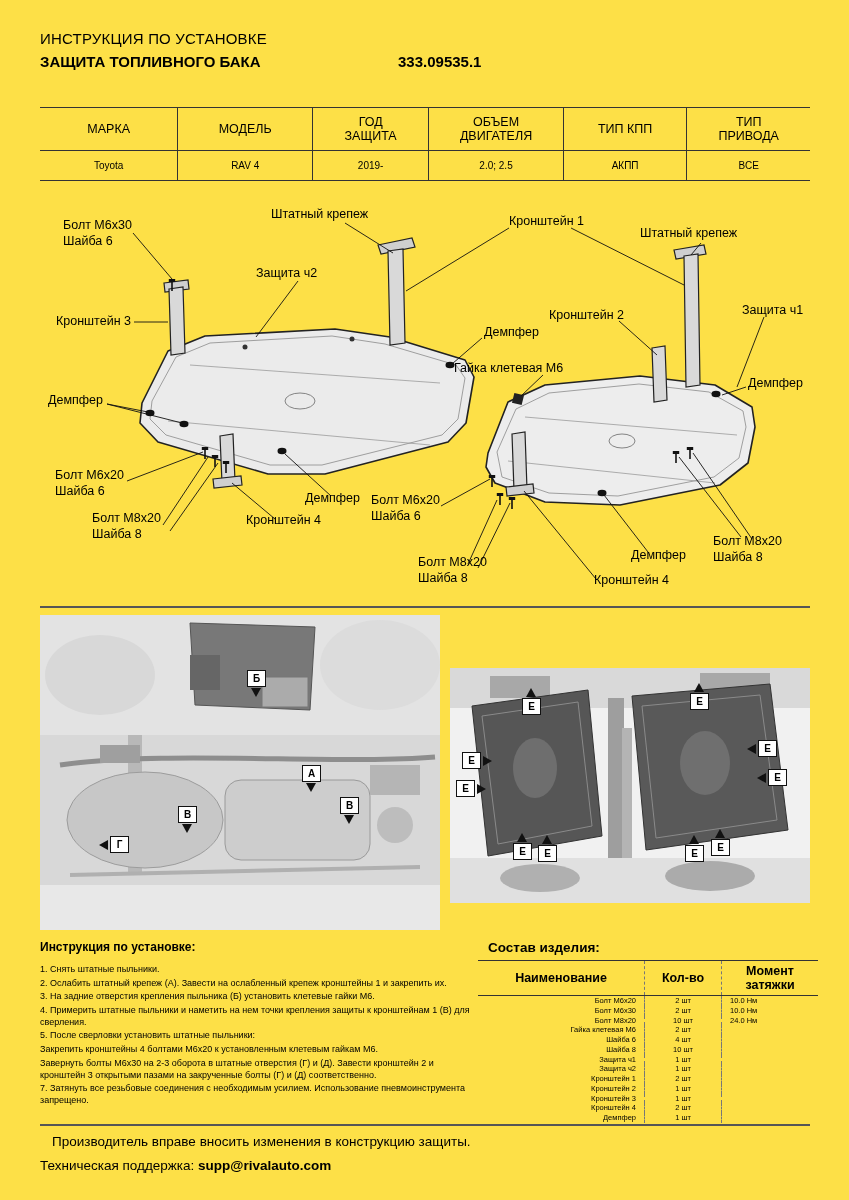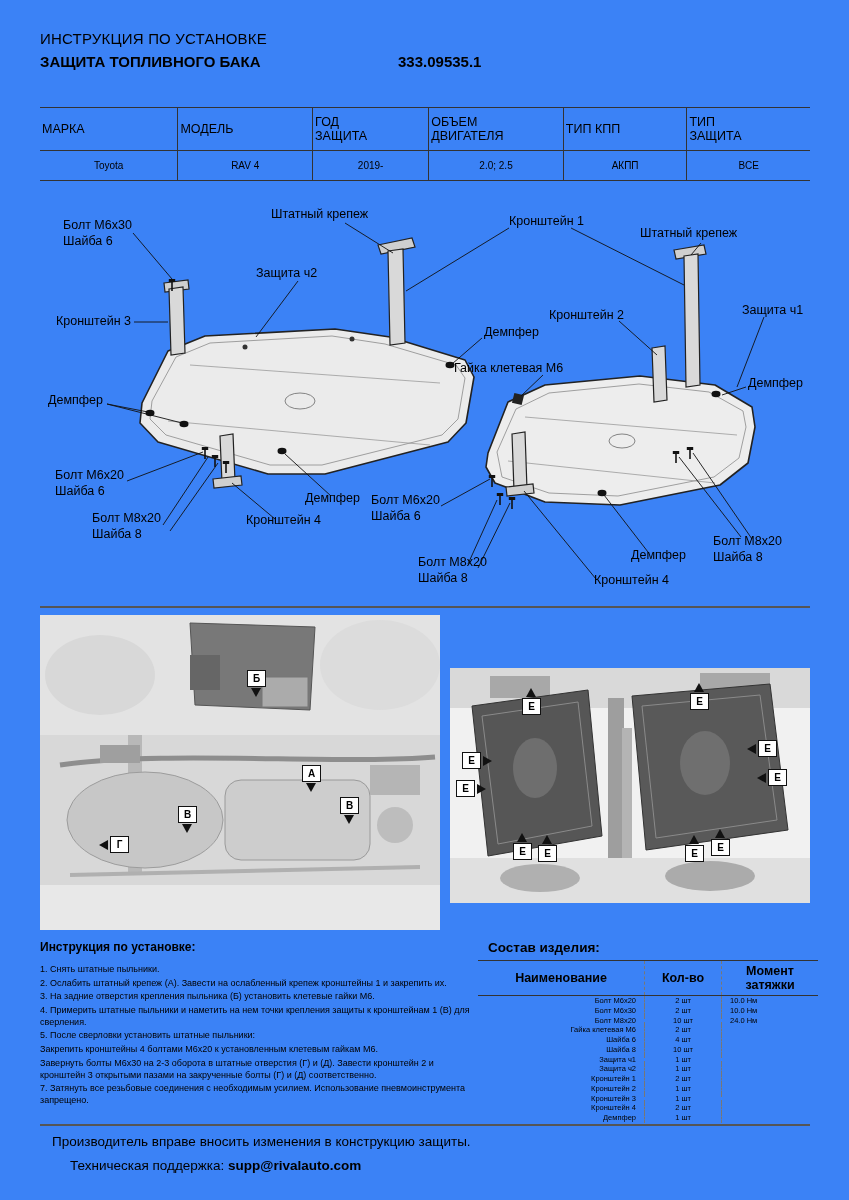--- a/index.html
+++ b/index.html
@@ -1,27 +1,27 @@
 <!DOCTYPE html>
 <html><head>
 <meta charset="utf-8">
 <style>
   html,body{margin:0;padding:0;background:#fff;}
-  .page{position:relative;width:849px;height:1200px;background:#3b82f6;overflow:hidden;
+  .page{position:relative;width:849px;height:1200px;background:#fde047;overflow:hidden;
         font-family:"Liberation Sans","DejaVu Sans",sans-serif;color:#000;}
 
   
   .hdr{position:absolute;left:40px;top:30px;width:770px;}
   .hdr-line1{font-size:15px;letter-spacing:.2px;}
   .hdr-line2{position:relative;margin-top:6px;font-size:15px;font-weight:bold;}
   .part-no{position:absolute;left:358px;top:0;font-weight:bold;}
 
   
   table.spec{position:absolute;left:40px;top:107px;width:770px;border-collapse:collapse;table-layout:fixed;}
-  table.spec th{font-weight:normal;font-size:12.5px;white-space:pre-line;padding:7px 2px;text-align:left;vertical-align:middle;}
+  table.spec th{font-weight:normal;font-size:12.5px;white-space:pre-line;padding:7px 2px;text-align:center;vertical-align:middle;}
   table.spec td{font-size:10px;text-align:center;padding:9px 2px;vertical-align:middle;}
   table.spec thead tr{border-top:1.3px solid #333;border-bottom:1.3px solid #333;}
   table.spec tbody tr{border-bottom:1.3px solid #333;}
   table.spec th+th, table.spec td+td{border-left:1px solid #333;}
 
   
   .diagram{position:absolute;left:0;top:195px;width:849px;height:412px;}
   .diagram svg{position:absolute;left:0;top:0;width:849px;height:412px;}
   .labels{position:absolute;left:0;top:0;width:849px;height:412px;}
   .dlabel{position:absolute;font-size:12.5px;line-height:1.25;white-space:pre-line;}
@@ -55,21 +55,21 @@
   .parts-title{font-size:13.5px;font-weight:bold;margin:0 0 5px 10px;}
   table.parts-table{width:100%;border-collapse:collapse;border-top:1.4px solid #333;}
   table.parts-table th{font-size:12.5px;font-weight:bold;padding:3px 4px;border-bottom:1.4px solid #333;text-align:center;}
   table.parts-table td{font-size:7.5px;line-height:1.3;padding:0 8px;}
   .c-name{width:150px;text-align:right;}
   .c-qty{width:60px;text-align:center;border-left:1px dashed #777;}
   .c-tq{text-align:left;border-left:1px dashed #777;}
 
   
   .foot1{position:absolute;left:52px;top:1134px;font-size:13.5px;}
-  .foot2{position:absolute;left:40px;top:1158px;font-size:13.5px;margin-left:30px;}
+  .foot2{position:absolute;left:40px;top:1158px;font-size:13.5px;}
   .foot2 b{font-weight:bold;}
 </style>
 </head>
 <body>
 
 <div class="page">
 
   <div class="hdr">
     <div class="hdr-line1">ИНСТРУКЦИЯ ПО УСТАНОВКЕ</div>
     <div class="hdr-line2">
@@ -82,21 +82,21 @@
     <thead>
       <tr>
         <th style="width:18%">МАРКА</th>
         <th style="width:17.5%">МОДЕЛЬ</th>
         <th style="width:15%">ГОД
 ЗАЩИТА</th>
         <th style="width:17.5%">ОБЪЕМ
 ДВИГАТЕЛЯ</th>
         <th style="width:16%">ТИП КПП</th>
         <th style="width:16%">ТИП
-ЗАЩИТА</th>
+ПРИВОДА</th>
       </tr>
     </thead>
     <tbody>
       <tr>
         <td>Toyota</td>
         <td>RAV 4</td>
         <td>2019-</td>
         <td>2.0; 2.5</td>
         <td>АКПП</td>
         <td>ВСЕ</td>

